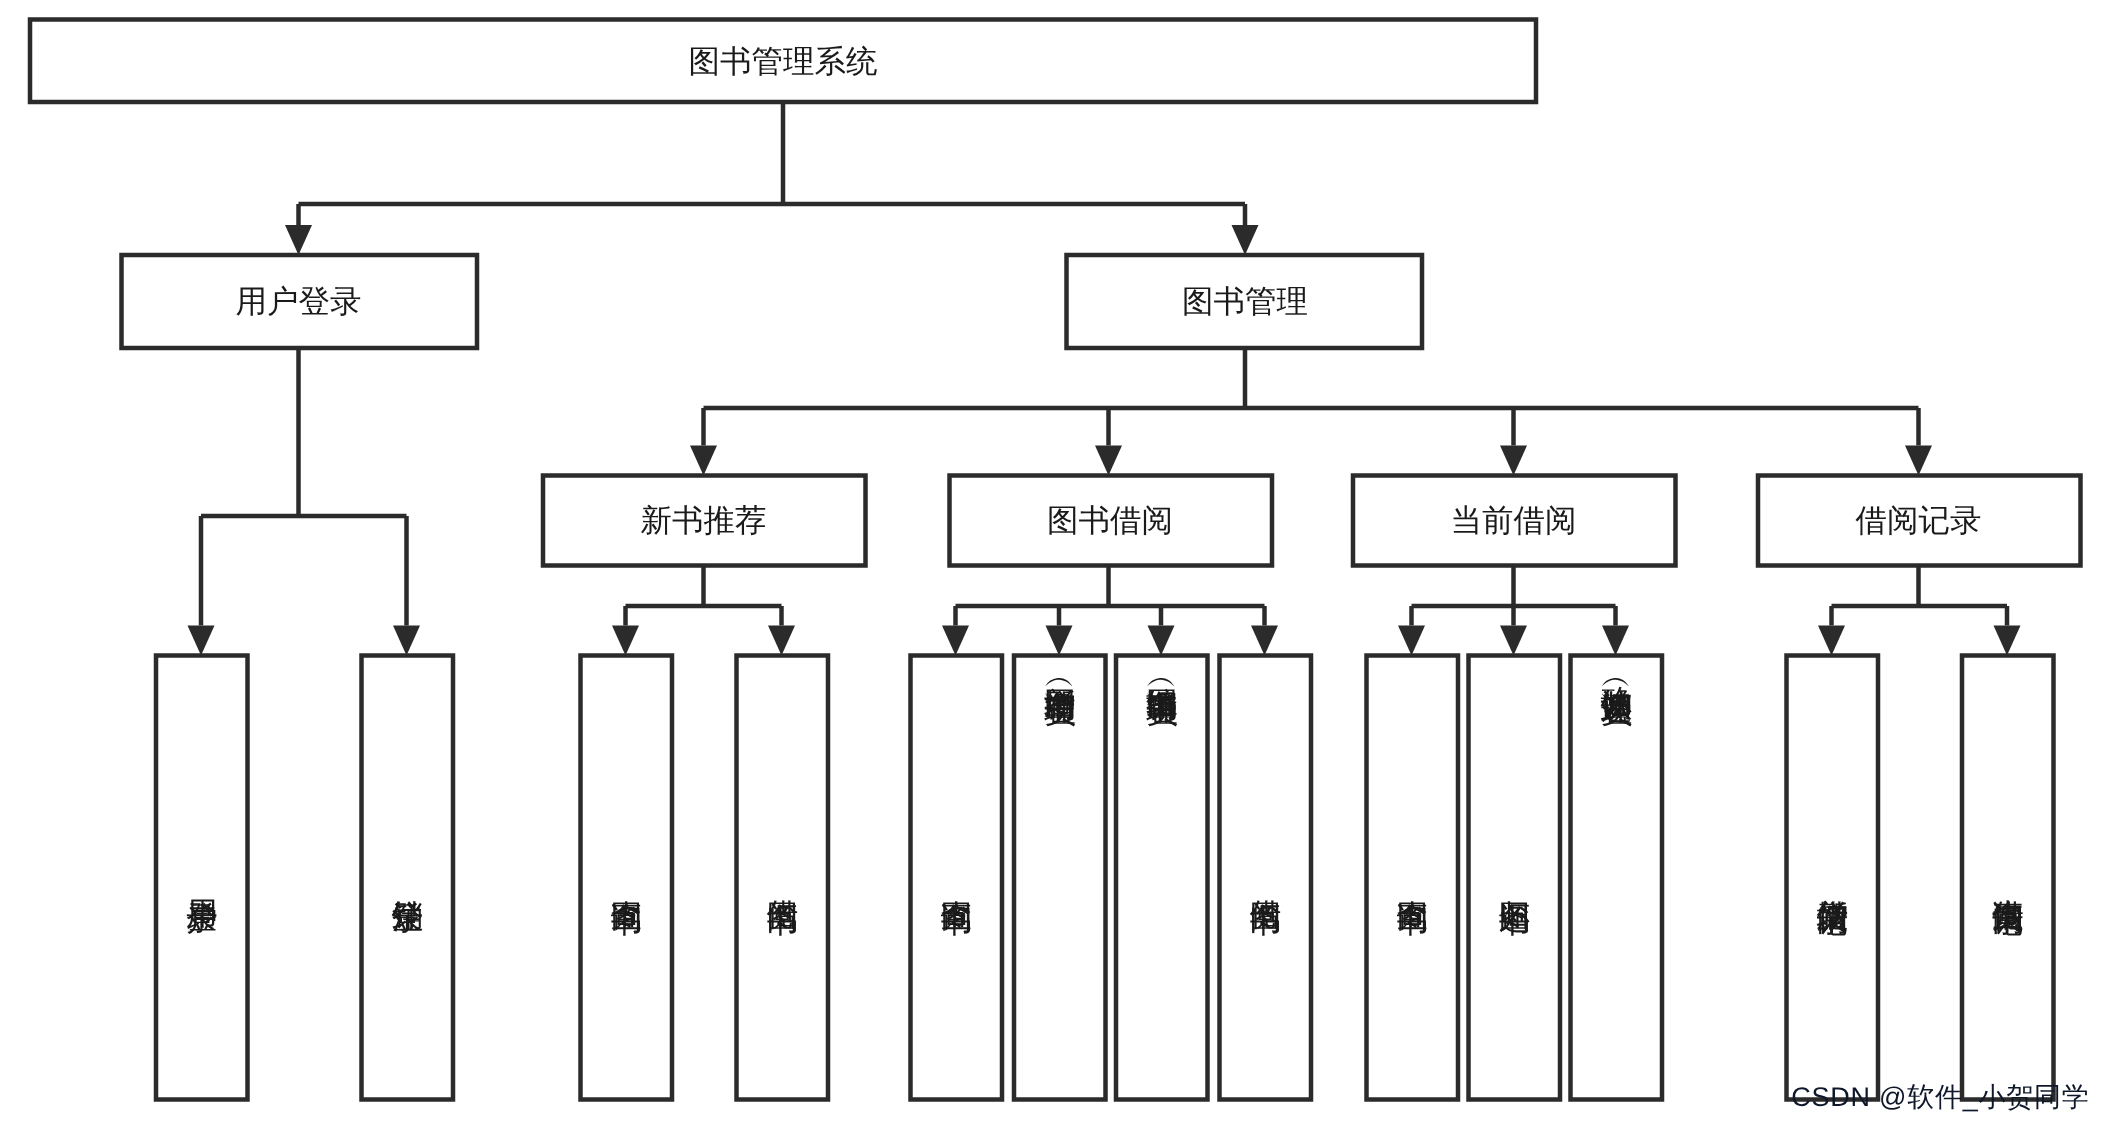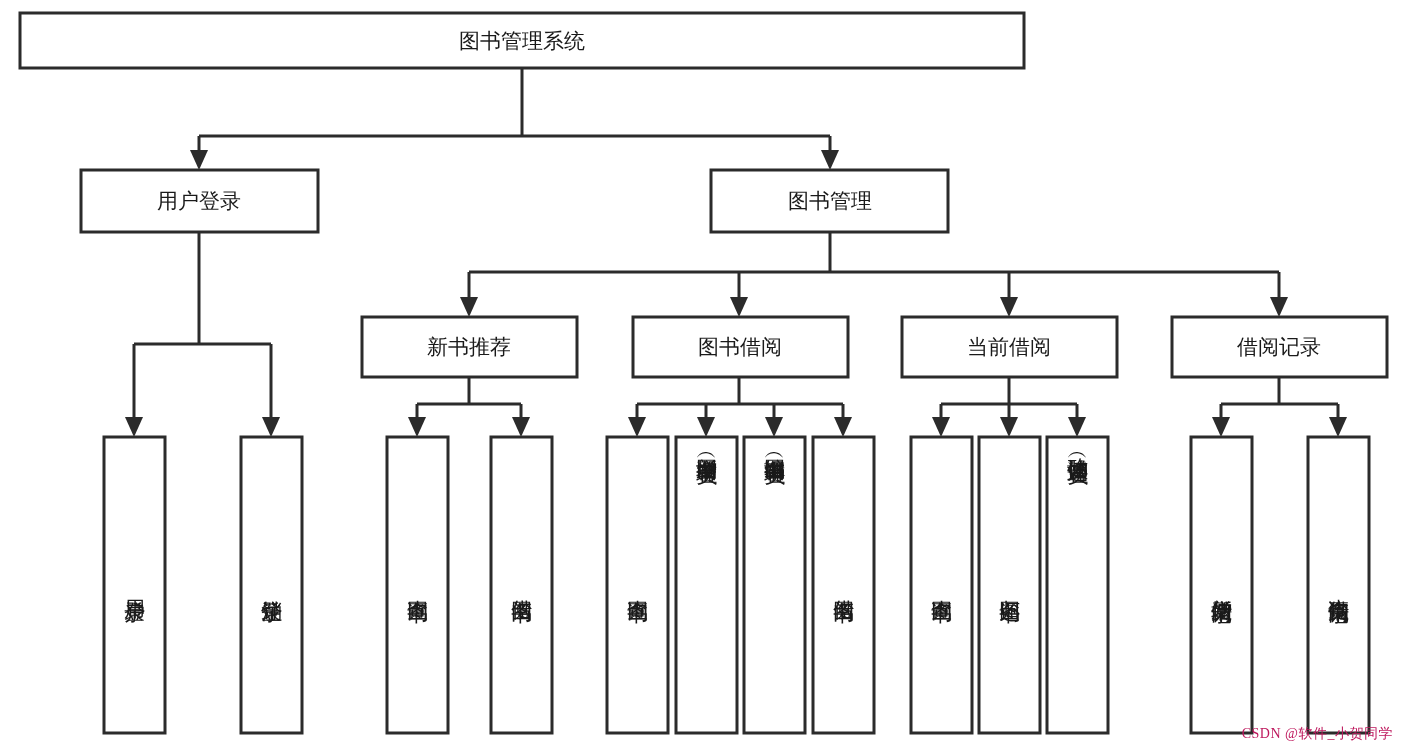--- a/index.html
+++ b/index.html
@@ -62,23 +62,23 @@
     stroke-width: 3;
     fill: none;
   }
   .arrow-head {
     fill: #2b2b2b;
   }
   .watermark {
     position: absolute;
     right: 12px;
     bottom: 4px;
-    font-family: Liberation Serif, serif;
-    font-size: 14px;
-    color: #be185d;
+    font-family: Liberation Sans, sans-serif;
+    font-size: 18px;
+    color: #0f172a;
     letter-spacing: 0.5px;
     white-space: nowrap;
     pointer-events: none;
   }
 </style>
 </head>
 <body>
 
 <div id="diagram-root">
 

